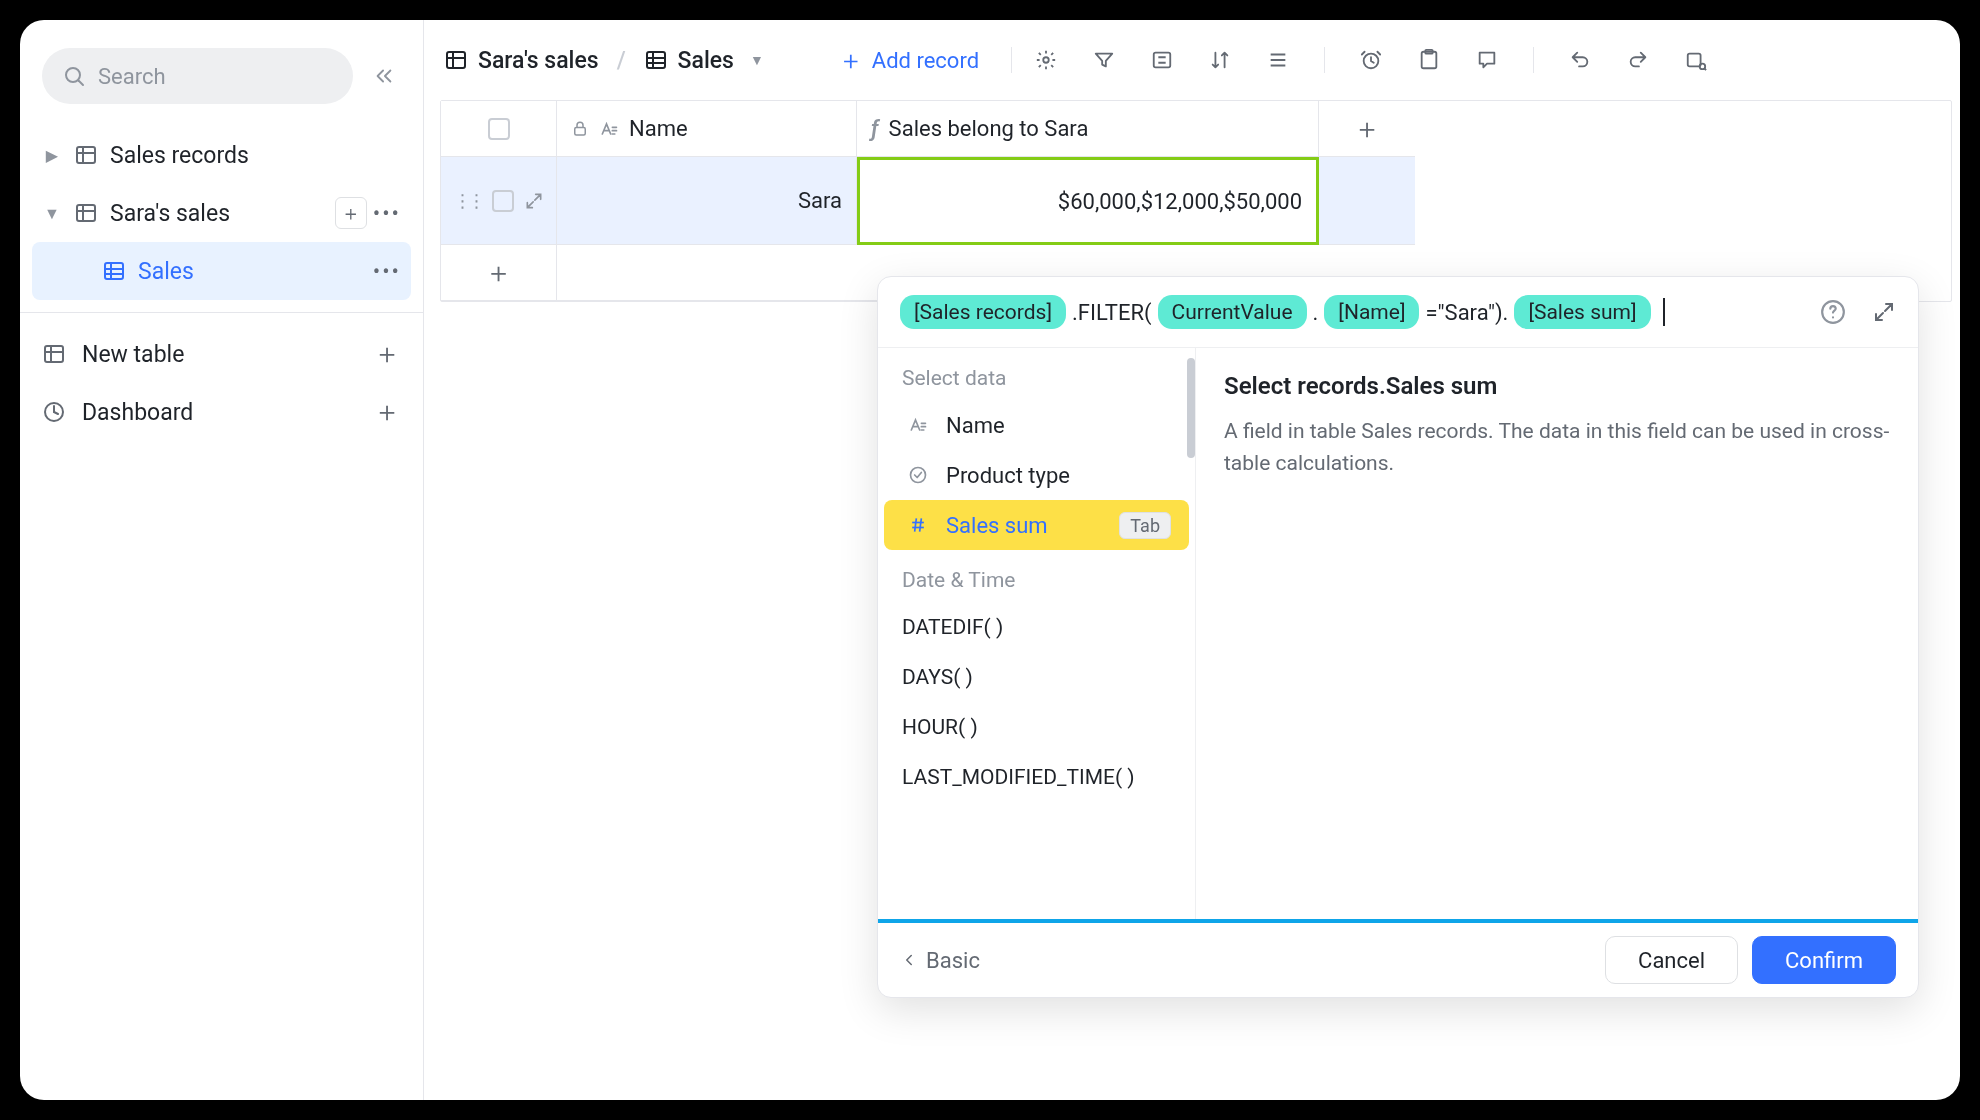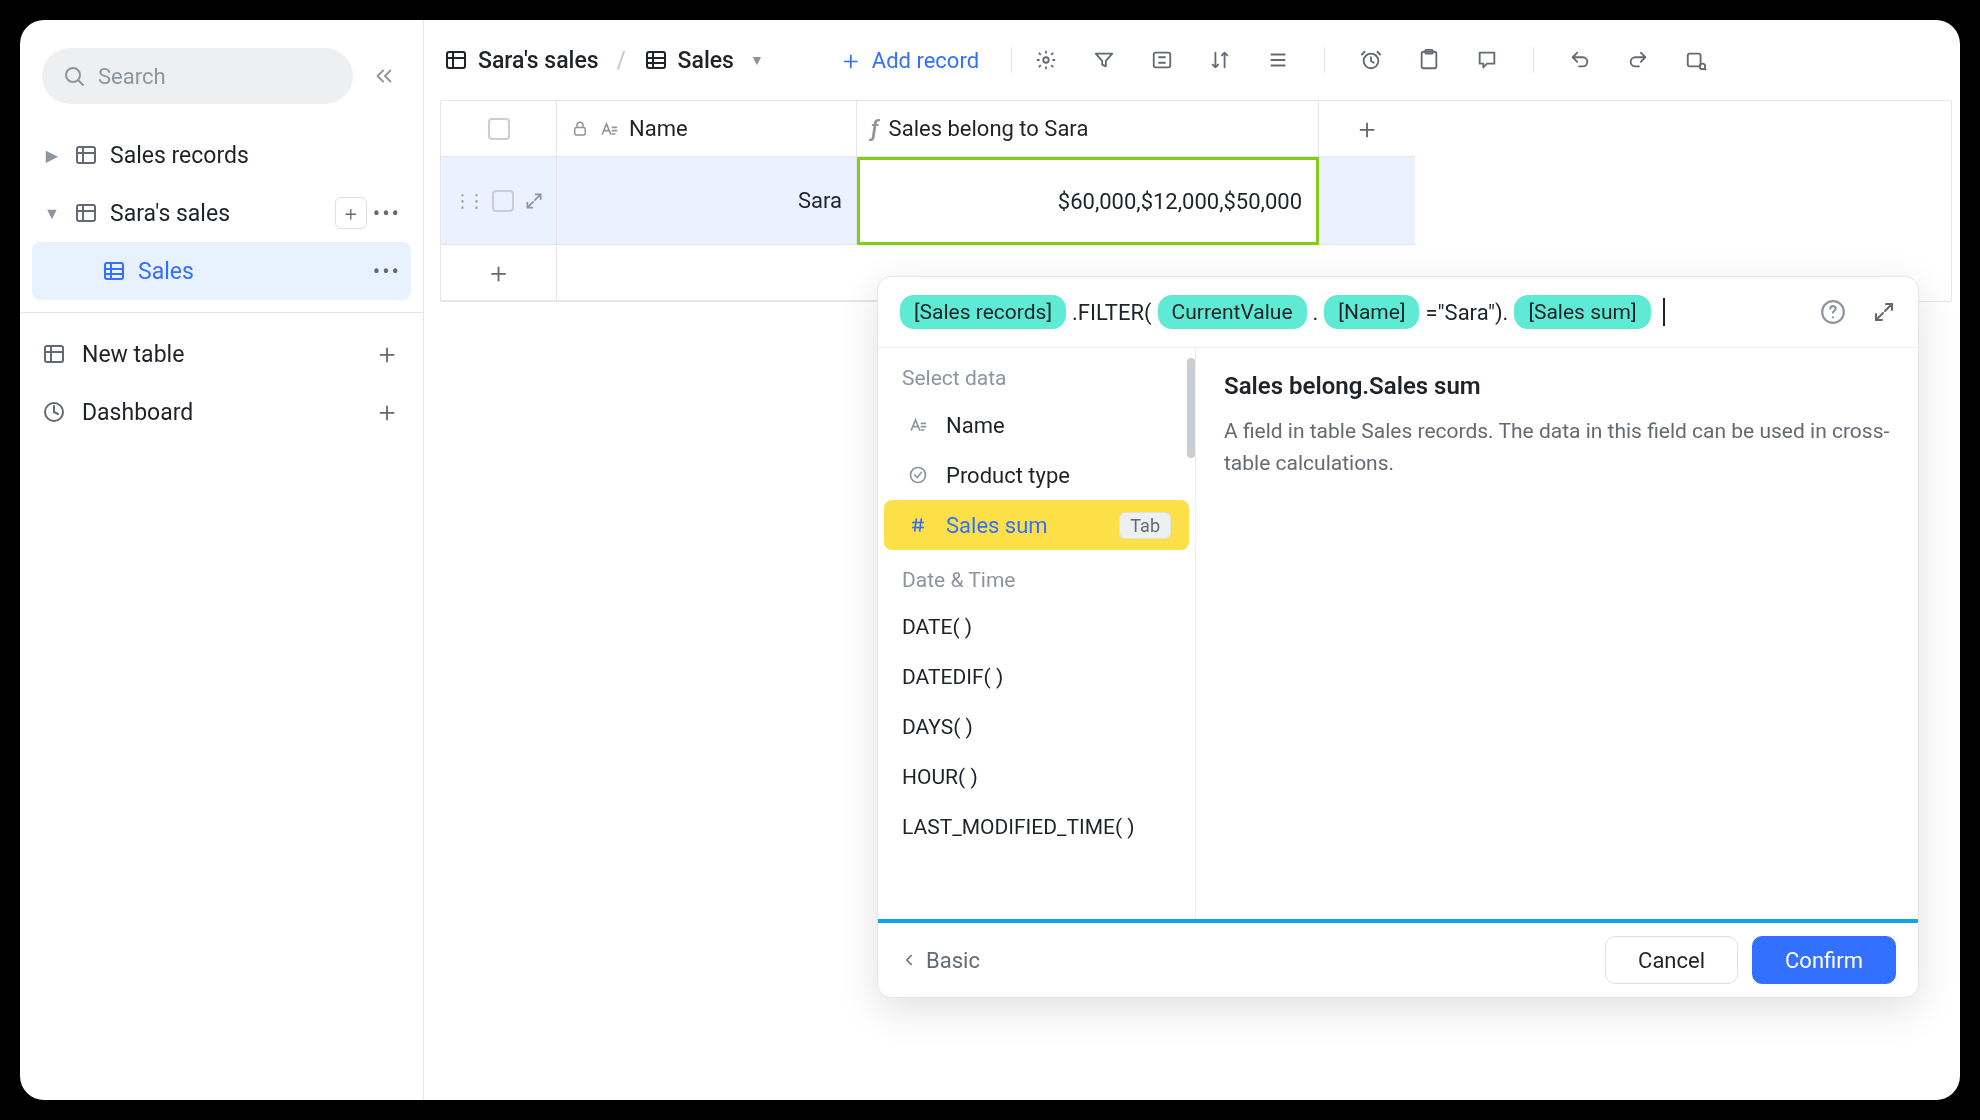--- a/index.html
+++ b/index.html
@@ -511,38 +511,35 @@
                   <line x1="10" y1="4" x2="8" y2="20" stroke="#3370ff" stroke-width="2"></line>
                   <line x1="16" y1="4" x2="14" y2="20" stroke="#3370ff" stroke-width="2"></line>
                 </svg>
             </span>
             <span>Sales sum</span>
             <span class="tab-pill">Tab</span>
           </div>
 
           <div class="section-label">Date &amp; Time</div>
           <div class="func-item">
-              <span>DATE( )</span>
-            </div>
-          <div class="func-item">
               <span>DATEDIF( )</span>
             </div>
           <div class="func-item">
               <span>DAYS( )</span>
             </div>
           <div class="func-item">
               <span>HOUR( )</span>
             </div>
           <div class="func-item">
               <span>LAST_MODIFIED_TIME( )</span>
             </div>
         </div>
       </div>
       <div class="formula-right">
-        <div class="doc-title">Sales belong.Sales sum</div>
+        <div class="doc-title">Select records.Sales sum</div>
         <div class="doc-body">A field in table Sales records. The data in this field can be used in cross-table calculations.</div>
       </div>
     </div>
 
     <div class="popover-footer">
       <div class="basic-link">
         <span>
           <svg width="18" height="18" viewBox="0 0 24 24" fill="none">
               <path d="M15 6l-6 6 6 6" stroke="#646a73" stroke-width="2" stroke-linecap="round" stroke-linejoin="round"></path>
             </svg>

